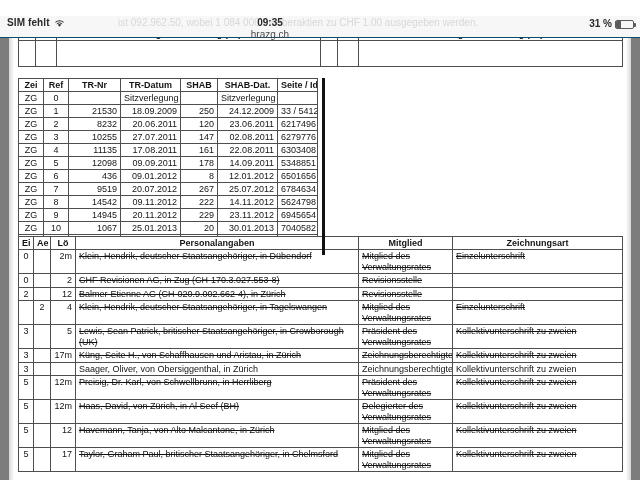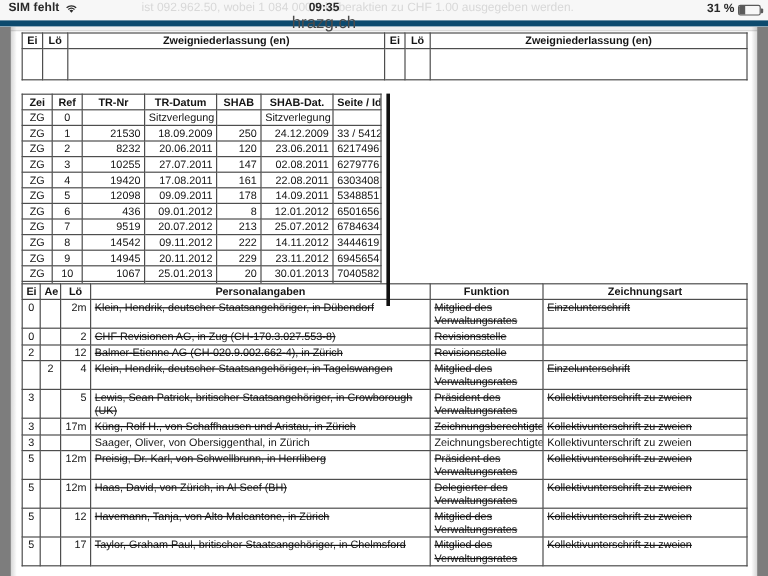--- a/index.html
+++ b/index.html
@@ -6,45 +6,45 @@
   html, body {
     margin: 0; padding: 0;
     width: 640px; height: 480px;
     overflow: hidden;
     background: #ffffff;
     font-family: "Liberation Sans", sans-serif;
   }
 
   
   #statusbar {
-    position: absolute; top: 0; left: 0;
+    position: absolute; top: 16px; left: 0;
     width: 640px; height: 22px;
     background: #f7f7f7;
-    border-bottom: 5px solid #0c4a6e;
+    border-bottom: 1px solid #0c4a6e;
     z-index: 40;
   }
   #sb-left {
     position: absolute; left: 7px; top: 1px;
     display: flex; align-items: center; gap: 4px;
     font-size: 10px; font-weight: bold; color: #2a2a2a;
     letter-spacing: .1px;
   }
   .wifi-ico { display: inline-block; width: 11px; height: 9px; position: relative; top: 1px; }
   #sb-ghost {
     position: absolute; left: 118px; top: 1px;
     font-size: 10px; color: #d8d8d8;
     white-space: nowrap; overflow: hidden;
     width: 420px;
   }
   #sb-center {
     position: absolute; left: 0; top: 0; width: 540px;
     text-align: center; line-height: 11px;
   }
   #sb-clock { font-size: 10px; font-weight: bold; color: #2a2a2a; padding-top: 1px; }
-  #sb-host  { font-size: 14px; color: #4a4a4a; padding-top: 1px; }
+  #sb-host  { font-size: 10px; color: #4a4a4a; padding-top: 1px; }
   #sb-right {
     position: absolute; right: 6px; top: 2px;
     display: flex; align-items: flex-end; gap: 3px;
     font-size: 10px; font-weight: bold; color: #2a2a2a;
   }
   .batt {
     width: 19px; height: 9px;
     border: 1px solid #5a5a5a; border-radius: 2px;
     position: relative; display: inline-block;
   }
@@ -282,21 +282,21 @@
               <td class="ctr">3</td>
               <td class="num">10255</td>
               <td class="num">27.07.2011</td>
               <td class="num">147</td>
               <td class="num">02.08.2011</td>
               <td class="num">6279776</td>
             </tr>
             <tr>
               <td class="ctr">ZG</td>
               <td class="ctr">4</td>
-              <td class="num">19420</td>
+              <td class="num">11135</td>
               <td class="num">17.08.2011</td>
               <td class="num">161</td>
               <td class="num">22.08.2011</td>
               <td class="num">6303408</td>
             </tr>
             <tr>
               <td class="ctr">ZG</td>
               <td class="ctr">5</td>
               <td class="num">12098</td>
               <td class="num">09.09.2011</td>
@@ -311,32 +311,32 @@
               <td class="num">09.01.2012</td>
               <td class="num">8</td>
               <td class="num">12.01.2012</td>
               <td class="num">6501656</td>
             </tr>
             <tr>
               <td class="ctr">ZG</td>
               <td class="ctr">7</td>
               <td class="num">9519</td>
               <td class="num">20.07.2012</td>
-              <td class="num">213</td>
+              <td class="num">267</td>
               <td class="num">25.07.2012</td>
               <td class="num">6784634</td>
             </tr>
             <tr>
               <td class="ctr">ZG</td>
               <td class="ctr">8</td>
               <td class="num">14542</td>
               <td class="num">09.11.2012</td>
               <td class="num">222</td>
               <td class="num">14.11.2012</td>
-              <td class="num">3444619</td>
+              <td class="num">5624798</td>
             </tr>
             <tr>
               <td class="ctr">ZG</td>
               <td class="ctr">9</td>
               <td class="num">14945</td>
               <td class="num">20.11.2012</td>
               <td class="num">229</td>
               <td class="num">23.11.2012</td>
               <td class="num">6945654</td>
             </tr>
@@ -496,21 +496,21 @@
           <col class="c-pa">
             <col class="c-fn">
             <col class="c-za">
         </colgroup>
         <thead>
             <tr>
               <th class="ctr">Ei</th>
               <th class="ctr">Ae</th>
               <th class="ctr">Lö</th>
               <th>Personalangaben</th>
-              <th>Funktion</th>
+              <th>Mitglied</th>
               <th>Zeichnungsart</th>
             </tr>
           </thead>
         <tbody>
             <tr>
               <td class="ctr">0</td>
               <td class="ctr"></td>
               <td class="num">2m</td>
               <td class=""><span class="struck">Klein, Hendrik, deutscher Staatsangehöriger, in Dübendorf</span></td>
               <td class=""><span class="struck">Mitglied des Verwaltungsrates</span></td>
@@ -545,21 +545,21 @@
               <td class="ctr"></td>
               <td class="num">5</td>
               <td class=""><span class="struck">Lewis, Sean Patrick, britischer Staatsangehöriger, in Crowborough (UK)</span></td>
               <td class=""><span class="struck">Präsident des Verwaltungsrates</span></td>
               <td class=""><span class="struck">Kollektivunterschrift zu zweien</span></td>
             </tr>
             <tr>
               <td class="ctr">3</td>
               <td class="ctr"></td>
               <td class="num">17m</td>
-              <td class=""><span class="struck">Küng, Rolf H., von Schaffhausen und Aristau, in Zürich</span></td>
+              <td class=""><span class="struck">Küng, Seite H., von Schaffhausen und Aristau, in Zürich</span></td>
               <td class=""><span class="struck">Zeichnungsberechtigter</span></td>
               <td class=""><span class="struck">Kollektivunterschrift zu zweien</span></td>
             </tr>
             <tr>
               <td class="ctr">3</td>
               <td class="ctr"></td>
               <td class="num"></td>
               <td class="">Saager, Oliver, von Obersiggenthal, in Zürich</td>
               <td class="">Zeichnungsberechtigter</td>
               <td class="">Kollektivunterschrift zu zweien</td>

